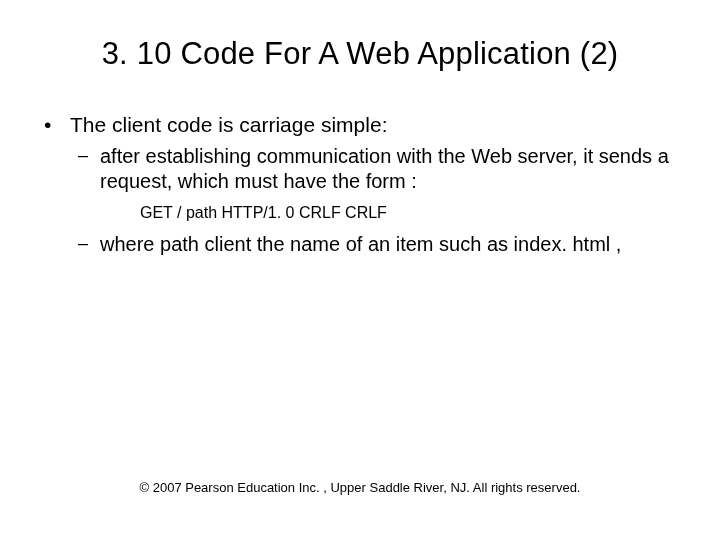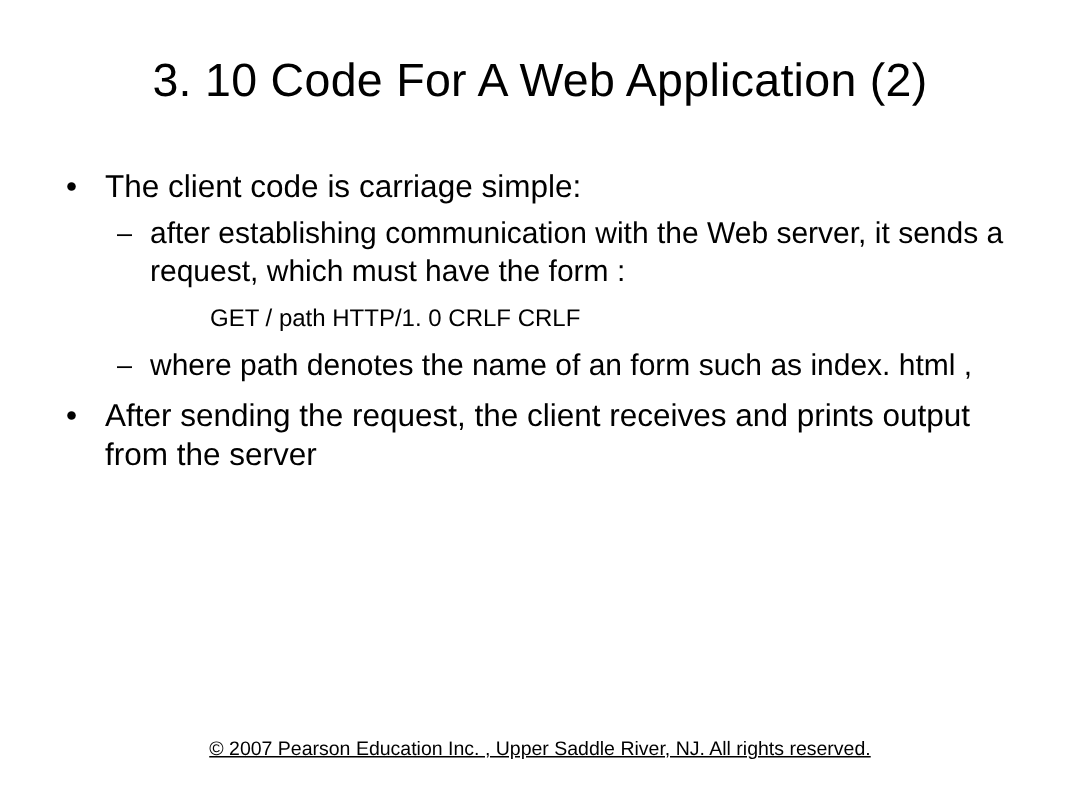--- a/index.html
+++ b/index.html
@@ -67,26 +67,25 @@
     top: 0;
     font-size: 18px;
   }
   .codeblock {
     font-size: 16px;
     margin: 8px 0 8px 70px;
     line-height: 1.35;
   }
   .footer {
     position: absolute;
-    bottom: 34px;
+    bottom: 45px;
     left: 0;
     right: 0;
     text-align: center;
     font-size: 13px;
-    text-decoration: underline;
   }
 </style>
 </head>
 <body>
 
 <div class="slide">
 
   <div class="title">3. 10 Code For A Web Application (2)</div>
 
   <div class="content">
@@ -96,25 +95,22 @@
         <ul class="level2">
           <li>
             <span>after establishing communication with the Web server, it sends a request, which must have the form :</span>
           </li>
         </ul>
         <div class="codeblock">
           <div>GET / path  HTTP/1. 0  CRLF CRLF</div>
         </div>
         <ul class="level2">
           <li>
-            <span>where  path  denotes the name of an form such as index. html ,</span>
+            <span>where  path  client the name of an item such as index. html ,</span>
           </li>
         </ul>
-      </li>
-      <li>
-        <span>After sending the request, the client receives and prints output from the server</span>
       </li>
     </ul>
   </div>
 
   <div class="footer">© 2007 Pearson Education Inc. , Upper Saddle River, NJ. All rights reserved.</div>
 
 </div>
 
 </body></html>

